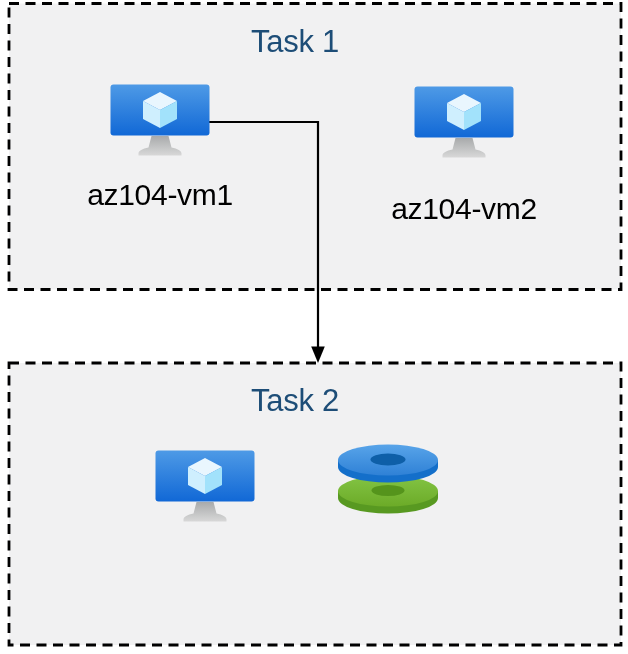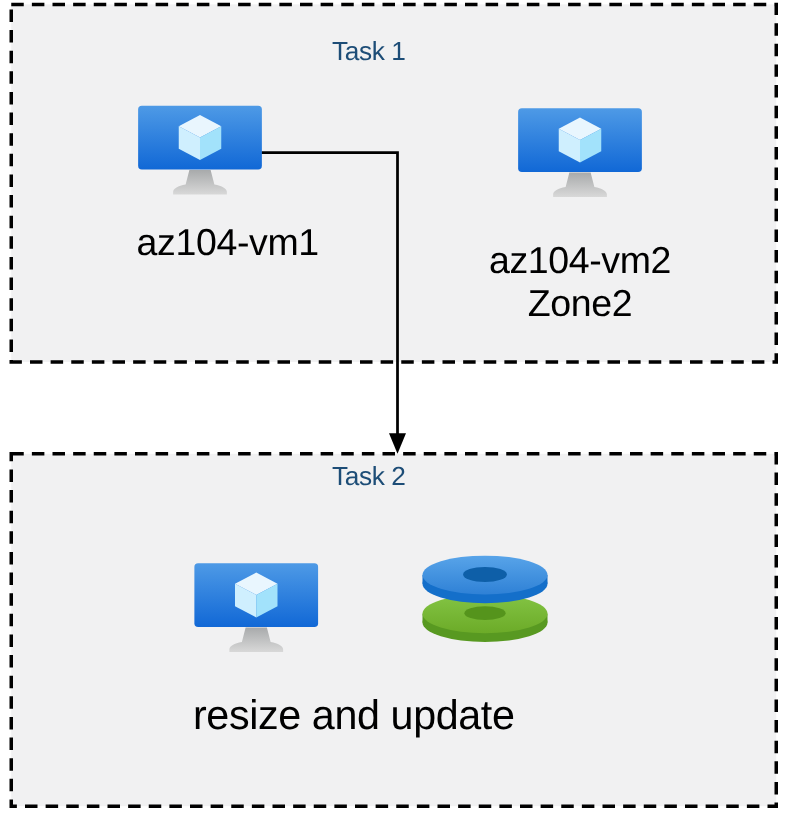--- a/index.html
+++ b/index.html
@@ -6,21 +6,21 @@
   html,body { background:#ffffff; }
   body { font-family:"Liberation Sans", sans-serif; }
   .canvas {
     position:relative; width:628px; height:654px;
     background:#ffffff; overflow:hidden;
   }
   .layer { position:absolute; left:0; top:0; }
   .abs { position:absolute; }
   .box-title {
     position:absolute; left:9px; width:572px;
-    text-align:center; font-size:21px; line-height:36px;
+    text-align:center; font-size:31px; line-height:36px;
     color:#1d4d77; letter-spacing:-0.3px;
   }
   .vm-label {
     position:absolute; width:210px; text-align:center;
     font-size:30px; line-height:35px; color:#000000;
     letter-spacing:-0.3px;
   }
   .caption {
     position:absolute; width:300px; text-align:center;
     font-size:33px; line-height:38px; color:#000000;
@@ -72,30 +72,29 @@
   </svg>
 
   <svg class="abs" style="left:414px; top:86px;" width="100" height="74" viewBox="0 0 100 74">
     <rect x="0.5" y="0.5" width="99" height="51" rx="3" fill="url(#vmscreen)"></rect>
     <path d="M41.5 52 L58.5 52 L61.5 63.5 C67.5 64.6 71.5 66.9 71.5 69.3 L71.5 71.5 L28.5 71.5 L28.5 69.3 C28.5 66.9 32.5 64.6 38.5 63.5 Z" fill="url(#vmstand)"></path>
     <polygon points="50,8 67,17 50,26 33,17" fill="#e9f6fe"></polygon>
     <polygon points="33,17 50,26 50,44 33,35" fill="#cfeffe"></polygon>
     <polygon points="67,17 50,26 50,44 67,35" fill="#a2e2fb"></polygon>
   </svg>
 
-  <div class="vm-label" style="left:45px; top:177px;text-align:right;">
+  <div class="vm-label" style="left:55px; top:177px;">
     <div>az104-vm1</div>
   </div>
 
   <div class="vm-label" style="left:359px; top:191px;">
     <div>az104-vm2</div>
-    <div>Zone2</div>
   </div>
 
-  <div class="box-title" style="top:364px;">Task 2</div>
+  <div class="box-title" style="top:383px;">Task 2</div>
 
   <svg class="abs" style="left:155px; top:450px;" width="100" height="74" viewBox="0 0 100 74">
     <rect x="0.5" y="0.5" width="99" height="51" rx="3" fill="url(#vmscreen)"></rect>
     <path d="M41.5 52 L58.5 52 L61.5 63.5 C67.5 64.6 71.5 66.9 71.5 69.3 L71.5 71.5 L28.5 71.5 L28.5 69.3 C28.5 66.9 32.5 64.6 38.5 63.5 Z" fill="url(#vmstand)"></path>
     <polygon points="50,8 67,17 50,26 33,17" fill="#e9f6fe"></polygon>
     <polygon points="33,17 50,26 50,44 33,35" fill="#cfeffe"></polygon>
     <polygon points="67,17 50,26 50,44 67,35" fill="#a2e2fb"></polygon>
   </svg>
 
   <svg class="abs" style="left:336px; top:444px;" width="104" height="70" viewBox="0 0 104 70">
@@ -106,15 +105,14 @@
       <ellipse cx="52" cy="46.5" rx="16.5" ry="5.5" fill="#55941c"></ellipse>
     </g>
     <g>
       <ellipse cx="52" cy="23" rx="50" ry="15.5" fill="#146fca"></ellipse>
       <rect x="2" y="16" width="100" height="7" fill="#146fca"></rect>
       <ellipse cx="52" cy="16" rx="50" ry="15.5" fill="url(#diskblue)"></ellipse>
       <ellipse cx="52" cy="15.5" rx="17.5" ry="6" fill="#0e5fa8"></ellipse>
     </g>
   </svg>
 
-  <div class="caption" style="left:133px; top:553px;">resize and update</div>
 
 </div>
 
 </body></html>

